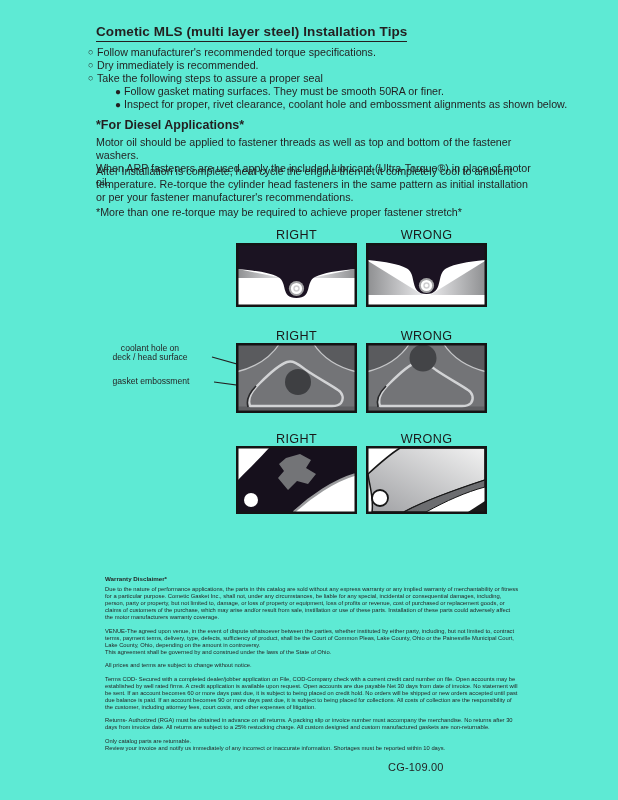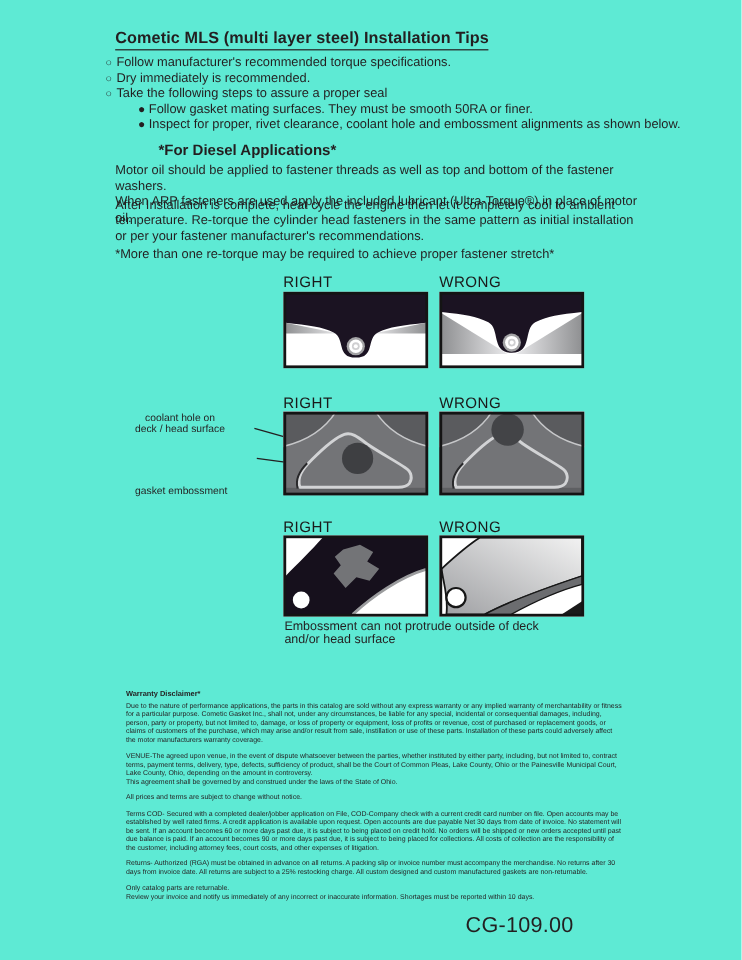--- a/index.html
+++ b/index.html
@@ -10,31 +10,31 @@
   .abs{position:absolute;}
   .title{
     left:96px;top:24px;font-size:13.5px;font-weight:bold;
     border-bottom:1.6px solid #231f20;padding-bottom:2px;letter-spacing:.1px;
   }
   .bullets{left:88px;top:46px;font-size:10.7px;line-height:13px;}
   .b-row{display:flex;align-items:flex-start;}
   .b-mark{width:9px;font-size:9px;line-height:13px;flex:0 0 auto;}
   .sub{margin-left:27px;}
   .sub .b-mark{font-size:10px;}
-  .sec-head{left:96px;top:118px;font-size:12.5px;font-weight:bold;margin-left:36px;}
+  .sec-head{left:96px;top:118px;font-size:12.5px;font-weight:bold;}
   .body-par{left:96px;font-size:10.7px;line-height:13.2px;white-space:pre-line;width:440px;}
   .p1{top:136px;} .p2{top:165px;} .p3{top:206px;}
-  .dlabel{font-size:12.6px;letter-spacing:.4px;text-align:left;width:121px;color:#1a1a1a;}
+  .dlabel{font-size:12.6px;letter-spacing:.4px;text-align:center;width:121px;color:#1a1a1a;}
   .cap{font-size:10.4px;line-height:11px;white-space:pre-line;}
   .panel{position:absolute;display:block;}
   .ptr-label{font-size:8.6px;line-height:9px;text-align:center;white-space:pre-line;}
   .legal{left:105px;top:575px;width:414px;font-size:5.8px;line-height:7px;}
   .legal h6{margin:0 0 4px 0;font-size:6.2px;font-weight:bold;}
   .legal p{margin:0 0 6.5px 0;white-space:pre-line;}
-  .pagenum{left:388px;top:761px;font-size:18px;letter-spacing:.2px;}
+  .pagenum{left:388px;top:761px;font-size:11px;letter-spacing:.2px;}
 </style>
 </head>
 <body>
 
 <div class="page">
 
   <div class="abs title">Cometic MLS (multi layer steel) Installation Tips</div>
 
   <div class="abs bullets">
     <div class="b-row">
@@ -107,21 +107,21 @@
     </g>
     <rect x="1.25" y="1.25" width="118.5" height="61.5" fill="none" stroke="#141414" stroke-width="2.5"></rect>
   </svg>
 
 
   <div class="abs dlabel" style="left:236px;top:329px;">RIGHT</div>
   <div class="abs dlabel" style="left:366px;top:329px;">WRONG</div>
 
   <div class="abs ptr-label" style="left:90px;top:344px;width:120px;">coolant hole on
 deck / head surface</div>
-  <div class="abs ptr-label" style="left:91px;top:377px;width:120px;margin-top:28px;">gasket embossment</div>
+  <div class="abs ptr-label" style="left:91px;top:377px;width:120px;">gasket embossment</div>
 
   <svg class="abs" style="left:205px;top:348px;" width="100" height="55" viewBox="0 0 100 55">
     <line x1="7" y1="9" x2="92" y2="33" stroke="#231f20" stroke-width="1.1"></line>
     <line x1="9" y1="34" x2="76" y2="43" stroke="#231f20" stroke-width="1.1"></line>
   </svg>
 
   <svg class="panel" style="left:236px;top:343px;" width="121" height="70" viewBox="0 0 121 70">
     <rect x="0" y="0" width="121" height="70" fill="#737477"></rect>
     <rect x="2.5" y="63.5" width="116" height="4" fill="#5e5f62"></rect>
     <path d="M0,0 H44 Q30,22 0,29 Z" fill="#5a5b5e" stroke="#c6c7c9" stroke-width="1.3"></path>
@@ -164,22 +164,20 @@
       </linearGradient>
     </defs>
     <rect x="0" y="0" width="121" height="68" fill="#ffffff"></rect>
     <path d="M2,28 C14,17 26,7 34,2 L119,2 L119,34 C92,43 60,54 38,66 L6,66 C8,52 3,38 2,28 Z" fill="url(#gBand3)" stroke="#161616" stroke-width="1.5"></path>
     <path d="M119,34 C92,43 60,54 38,66 L60,66 C80,55 100,46 119,41 Z" fill="#6c6d70" stroke="#161616" stroke-width="1"></path>
     <polygon points="102,66 119,55 119,66" fill="#1a1a1a"></polygon>
     <circle cx="14" cy="52" r="8" fill="#ffffff" stroke="#161616" stroke-width="1.8"></circle>
     <rect x="1.25" y="1.25" width="118.5" height="65.5" fill="none" stroke="#141414" stroke-width="2.5"></rect>
   </svg>
 
-  <div class="abs cap" style="left:237px;top:517px;">Embossment can not protrude outside of deck
-and/or head surface</div>
 
   <div class="abs legal">
     <h6>Warranty Disclaimer*</h6>
     <p>Due to the nature of performance applications, the parts in this catalog are sold without any express warranty or any implied warranty of merchantability or fitness for a particular purpose.  Cometic Gasket Inc., shall not, under any circumstances, be liable for any special, incidental or consequential damages, including, person, party or property, but not limited to, damage, or loss of property or equipment, loss of profits or revenue, cost of purchased or replacement goods, or claims of customers of the purchase, which may arise and/or result from sale, instillation or use of these parts.  Installation of these parts could adversely affect the motor manufacturers warranty coverage.</p>
     <p>VENUE-The agreed upon venue, in the event of dispute whatsoever between the parties, whether instituted by either party, including, but not limited to, contract terms, payment terms, delivery, type, defects, sufficiency of product, shall be the Court of Common Pleas, Lake County, Ohio or the Painesville Municipal Court, Lake County, Ohio, depending on the amount in controversy.
 This agreement shall be governed by and construed under the laws of the State of Ohio.</p>
     <p>All prices and terms are subject to change without notice.</p>
     <p>Terms COD- Secured with a completed dealer/jobber application on File, COD-Company check with a current credit card number on file.  Open accounts may be established by well rated firms.  A credit application is available upon request.  Open accounts are due payable Net 30 days from date of invoice.  No statement will be sent.  If an account becomes 60 or more days past due, it is subject to being placed on credit hold.  No orders will be shipped or new orders accepted until past due balance is paid.  If an account becomes 90 or more days past due, it is subject to being placed for collections.  All costs of collection are the responsibility of the customer, including attorney fees, court costs, and other expenses of litigation.</p>
     <p>Returns- Authorized (RGA) must be obtained in advance on all returns.  A packing slip or invoice number must accompany the merchandise.  No returns after 30 days from invoice date.  All returns are subject to a 25% restocking charge.  All custom designed and custom manufactured gaskets are non-returnable.</p>
     <p>Only catalog parts are returnable.

